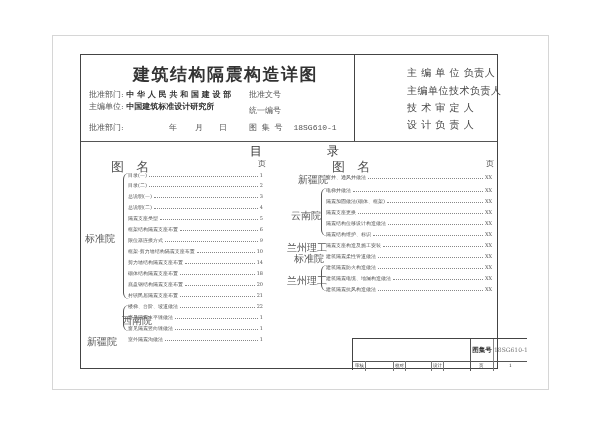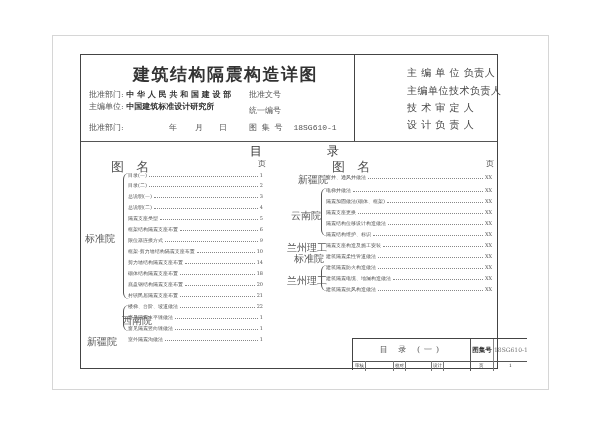--- a/index.html
+++ b/index.html
@@ -258,21 +258,20 @@
       <span class="p">XX</span>
     </div>
   <div class="entry" style="left:245px; top:230px; width:166px;">
       <span class="t">建筑隔震抗风构造做法</span>
       <span class="d"></span>
       <span class="p">XX</span>
     </div>
 
   <div class="titleblock">
     <div class="tb-row1">
-      <div class="tb-name">目 录 (一)</div>
       <div class="tb-tjh">图集号</div>
       <div class="tb-v2"></div>
       <div class="tb-code">18SG610-1</div>
     </div>
     <div class="tb-v1"></div>
     <div class="tb-row2">
       <span style="left:2px;">审核</span>
       <div class="tb-sep" style="left:12px;"></div>
       <div class="tb-sep" style="left:40px;"></div>
       <span style="left:42px;">校对</span>

